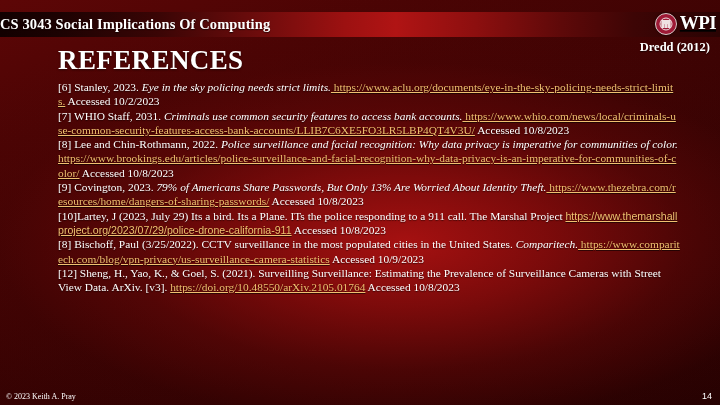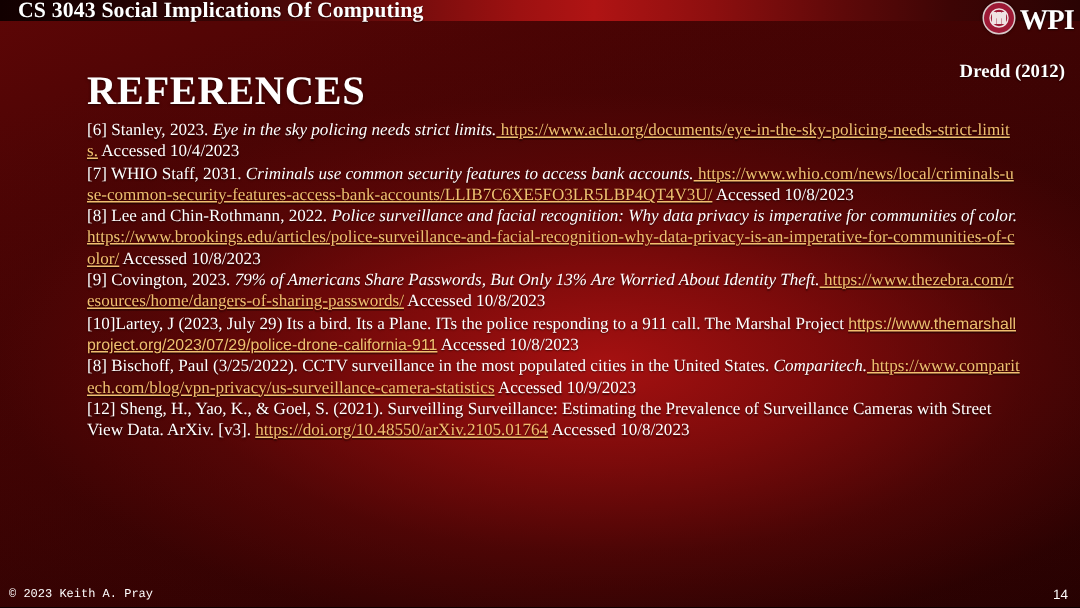--- a/index.html
+++ b/index.html
@@ -19,54 +19,55 @@
          rgba(152,14,14,0.72) 26%,
          rgba(118,10,10,0.42) 50%,
          rgba(86,6,6,0.12) 72%,
          rgba(60,3,3,0.0) 100%),
       linear-gradient(160deg, #5d0606 0%, #4a0404 22%, #3c0303 48%, #2e0202 74%, #230101 100%);
   }
 
   
   #banner {
     position: absolute;
-    left: 0; top: 0;
+    left: 0; top: 12px;
     width: 720px;
-    height: 14px;
+    height: 25px;
     background: linear-gradient(90deg,
         #120000 0%,
         #1c0202 8%,
         #3a0505 22%,
         #6e0c0c 36%,
         #9d1111 48%,
         #b01414 55%,
         #8d0f0f 66%,
         #5e0909 78%,
         #3d0505 88%,
         #2a0303 100%);
     display: flex;
     align-items: center;
     box-sizing: border-box;
-    padding: 0 6px 0 12px;
+    padding: 0 6px 0 0;
   }
   #banner-title {
     color: #ffffff;
     font-size: 14.5px;
     font-weight: bold;
     letter-spacing: 0.1px;
     white-space: nowrap;
     text-shadow: 0 1px 1px rgba(0,0,0,0.65);
   }
   #wpi-logo {
     position: absolute;
     right: 4px;
     top: 1px;
     display: flex;
-    align-items: flex-end;
+    align-items: flex-start;
     gap: 3px;
+    text-decoration: underline;
   }
   .seal {
     width: 20px;
     height: 20px;
     border-radius: 50%;
     background:
       radial-gradient(circle at 50% 42%, #f3e3e3 0%, #f3e3e3 16%, #9d1935 17%, #9d1935 100%);
     border: 1.2px solid #d9c9c9;
     position: relative;
     box-shadow: 0 0 2px rgba(0,0,0,0.6);
@@ -152,21 +153,21 @@
     font-family: "Liberation Sans", sans-serif;
   }
 
   
   #footer-left {
     position: absolute;
     left: 6px;
     bottom: 4px;
     color: #ffffff;
     font-size: 8px;
-    font-family: Liberation Mono, monospace;
+    font-family: Liberation Serif, serif;
   }
   #footer-right {
     position: absolute;
     right: 8px;
     bottom: 4px;
     color: #ffffff;
     font-size: 9px;
     font-family: "Liberation Sans", sans-serif;
     margin-top: 13px;
   }
@@ -182,21 +183,21 @@
       <span class="seal"></span>
       <span id="wpi-text">WPI</span>
     </div>
   </div>
 
   <div id="subtitle">Dredd (2012)</div>
 
   <div id="page-title">REFERENCES</div>
 
   <div id="refs">
-      <p class="ref"><span>[6]</span><span> Stanley, 2023. </span><span class="it">Eye in the sky policing needs strict limits.</span><a class="lnk" href="#"> https://www.aclu.org/documents/eye-in-the-sky-policing-needs-strict-limits.</a><span> Accessed 10/4/2023</span></p>
+      <p class="ref"><span>[6]</span><span> Stanley, 2023. </span><span class="it">Eye in the sky policing needs strict limits.</span><a class="lnk" href="#"> https://www.aclu.org/documents/eye-in-the-sky-policing-needs-strict-limits.</a><span> Accessed 10/2/2023</span></p>
       <p class="ref"><span>[7]</span><span> WHIO Staff, 2031. </span><span class="it">Criminals use common security features to access bank accounts.</span><a class="lnk" href="#"> https://www.whio.com/news/local/criminals-use-common-security-features-access-bank-accounts/LLIB7C6XE5FO3LR5LBP4QT4V3U/</a><span> Accessed 10/8/2023</span></p>
       <p class="ref"><span>[8]</span><span> Lee and Chin-Rothmann, 2022. </span><span class="it">Police surveillance and facial recognition: Why data privacy is imperative for communities of color.</span><a class="lnk" href="#"> https://www.brookings.edu/articles/police-surveillance-and-facial-recognition-why-data-privacy-is-an-imperative-for-communities-of-color/</a><span> Accessed 10/8/2023</span></p>
       <p class="ref"><span>[9]</span><span> Covington, 2023. </span><span class="it">79% of Americans Share Passwords, But Only 13% Are Worried About Identity Theft.</span><a class="lnk" href="#"> https://www.thezebra.com/resources/home/dangers-of-sharing-passwords/</a><span>  Accessed 10/8/2023</span></p>
       <p class="ref"><span>[10]</span><span>Lartey, J (2023, July 29) Its a bird. Its a Plane. ITs the police responding to a 911 call. The Marshal Project </span><a class="lnk sans" href="#"> https://www.themarshallproject.org/2023/07/29/police-drone-california-911</a><span>  Accessed 10/8/2023</span></p>
       <p class="ref"><span>[8]</span><span> Bischoff, Paul (3/25/2022). CCTV surveillance in the most populated cities in the United States. </span><span class="it">Comparitech.</span><a class="lnk" href="#"> https://www.comparitech.com/blog/vpn-privacy/us-surveillance-camera-statistics</a><span> Accessed 10/9/2023</span></p>
       <p class="ref"><span>[12]</span><span> Sheng, H., Yao, K., &amp; Goel, S. (2021). Surveilling Surveillance: Estimating the Prevalence of Surveillance Cameras with Street View Data. ArXiv. [v3]. </span><a class="lnk" href="#">https://doi.org/10.48550/arXiv.2105.01764</a><span> Accessed 10/8/2023</span></p>
     </div>
 
   <div id="footer-left">© 2023 Keith A. Pray</div>
   <div id="footer-right">14</div>

